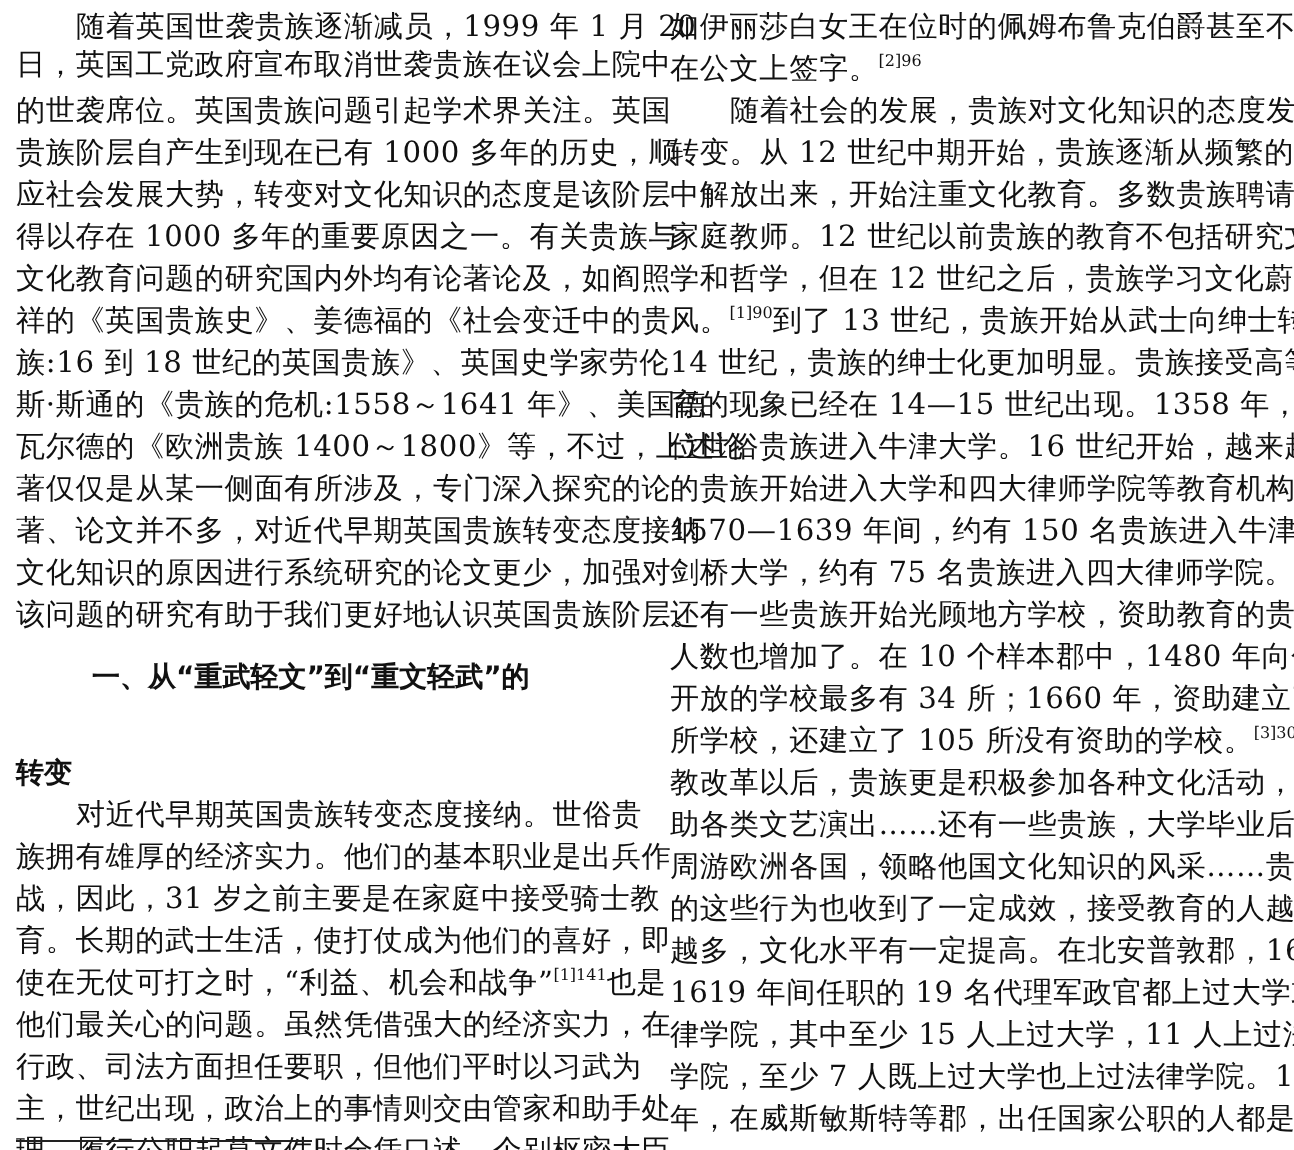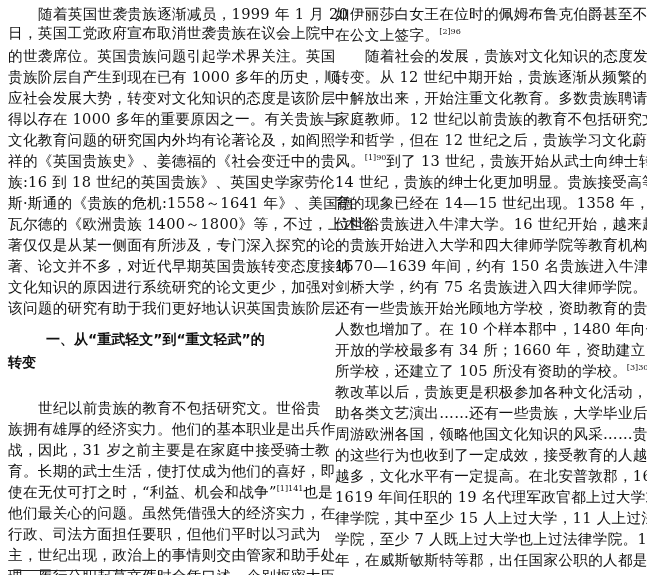--- a/index.html
+++ b/index.html
@@ -104,23 +104,23 @@
     <div class="line" style="top:151px">祥的《英国贵族史》、姜德福的《社会变迁中的贵</div>
     <div class="line" style="top:172px">族:16 到 18 世纪的英国贵族》、英国史学家劳伦</div>
     <div class="line" style="top:193px">斯·斯通的《贵族的危机:1558～1641 年》、美国德</div>
     <div class="line" style="top:214px">瓦尔德的《欧洲贵族 1400～1800》等，不过，上述论</div>
     <div class="line" style="top:235px">著仅仅是从某一侧面有所涉及，专门深入探究的论</div>
     <div class="line" style="top:256px">著、论文并不多，对近代早期英国贵族转变态度接纳</div>
     <div class="line" style="top:277px">文化知识的原因进行系统研究的论文更少，加强对</div>
     <div class="line" style="top:298px">该问题的研究有助于我们更好地认识英国贵族阶层。</div>
 
     <div class="heading" style="top:326px; left:38px">一、从“重武轻文”到“重文轻武”的</div>
-    <div class="heading" style="top:349px; left:0px">转变</div>
+    <div class="heading" style="top:374px; left:0px">转变</div>
 
-    <div class="line indent" style="top:398px">世纪以前贵族的教育不包括研究文。世俗贵</div>
+    <div class="line indent" style="top:398px">对近代早期英国贵族转变态度接纳。世俗贵</div>
     <div class="line" style="top:419px">族拥有雄厚的经济实力。他们的基本职业是出兵作</div>
     <div class="line" style="top:440px">战，因此，31 岁之前主要是在家庭中接受骑士教</div>
     <div class="line" style="top:461px">育。长期的武士生活，使打仗成为他们的喜好，即</div>
     <div class="line" style="top:482px">
       <span>使在无仗可打之时，“利益、机会和战争”</span><sup class="ref">[1]141</sup><span>也是</span>
     </div>
     <div class="line" style="top:503px">他们最关心的问题。虽然凭借强大的经济实力，在</div>
     <div class="line" style="top:524px">行政、司法方面担任要职，但他们平时以习武为</div>
     <div class="line" style="top:545px">主，世纪出现，政治上的事情则交由管家和助手处</div>
     <div class="line" style="top:566px">理，履行公职起草文件时全凭口述，个别枢密大臣</div>

